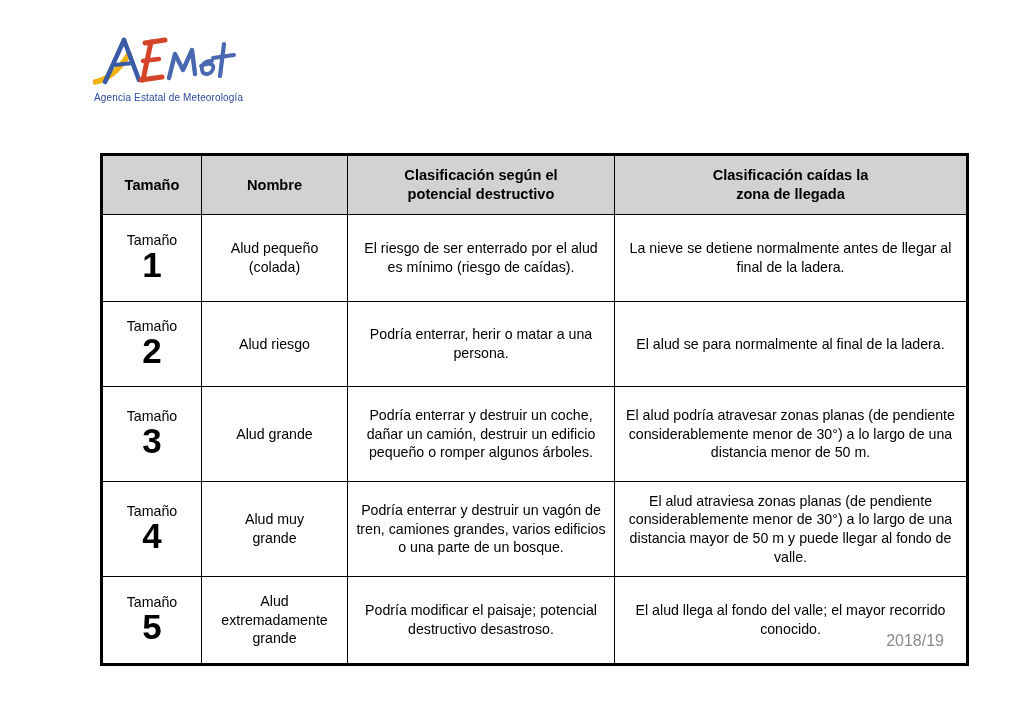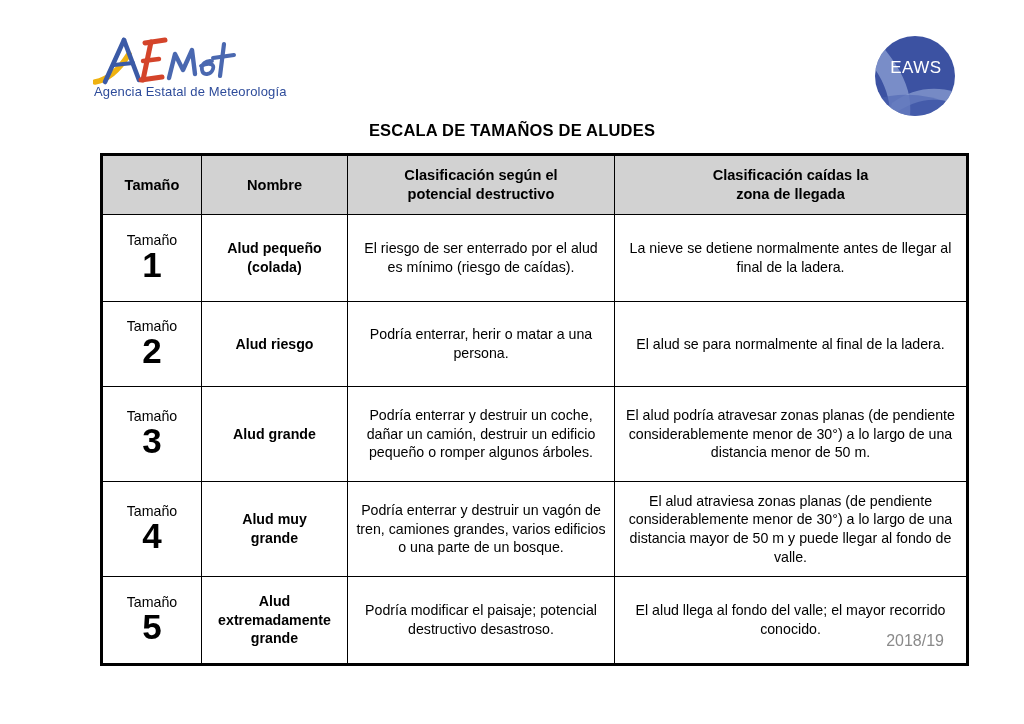--- a/index.html
+++ b/index.html
@@ -28,22 +28,22 @@
     position: absolute;
     left: 93px;
     top: 34px;
     width: 150px;
     height: 68px;
   }
   .aemet-logo svg { display: block; }
   .aemet-tagline {
     position: absolute;
     left: 94px;
-    top: 84px;
-    font-size: 13px;
+    top: 92px;
+    font-size: 10px;
     color: #2d4b9a;
     letter-spacing: 0.15px;
     white-space: nowrap;
   }
 
   
   .eaws-logo {
     position: absolute;
     left: 872px;
     top: 33px;
@@ -110,21 +110,21 @@
     line-height: 1.15;
   }
   .size-num {
     display: block;
     font-size: 35px;
     font-weight: bold;
     line-height: 1.05;
     margin-top: -1px;
   }
   td.name-cell {
-    font-weight: bold;
+    font-weight: normal;
     font-size: 14.6px;
     line-height: 1.3;
   }
   tbody tr.r1 td { height: 78px; }
   tbody tr.r2 td { height: 76px; }
   tbody tr.r3 td { height: 86px; }
   tbody tr.r4 td { height: 86px; }
   tbody tr.r5 td { height: 78px; }
 
   
@@ -158,38 +158,21 @@
       <path d="M76 44 L82 20 L90 36 L99 16 L102 40" stroke="#4a68b0" stroke-width="4.4" fill="none" stroke-linecap="round" stroke-linejoin="round"></path>
 
       <path d="M108 32 C 116 28, 122 30, 120 35 C 118 41, 110 42, 109 36 C 108 30, 113 26, 119 27" stroke="#4a68b0" stroke-width="3.8" fill="none" stroke-linecap="round"></path>
 
       <path d="M131 10 L127 42" stroke="#4a68b0" stroke-width="4.2" fill="none" stroke-linecap="round"></path>
       <path d="M120 24 L141 21" stroke="#4a68b0" stroke-width="4" fill="none" stroke-linecap="round"></path>
     </svg>
   </div>
   <div class="aemet-tagline">Agencia Estatal de Meteorología</div>
 
-  <div class="eaws-logo">
-    <svg width="86" height="86" viewBox="0 0 86 86" xmlns="http://www.w3.org/2000/svg">
-      <defs>
-        <clipPath id="eawsClip">
-            <circle cx="43" cy="43" r="40"></circle>
-          </clipPath>
-      </defs>
-      <circle cx="43" cy="43" r="40" fill="#3c52a2"></circle>
-      <g clip-path="url(#eawsClip)">
-        <path d="M-6 -4 C 14 16, 30 36, 36 58 C 40 74, 38 86, 36 96 L 16 96 C 22 72, 14 44, -12 18 Z" fill="#8ea2d4" opacity="0.75"></path>
-        <path d="M96 64 C 72 52, 44 52, 20 70 L 16 86 C 44 62, 72 62, 96 78 Z" fill="#8ea2d4" opacity="0.7"></path>
-        <path d="M-6 70 C 20 58, 56 58, 92 76 L 92 96 L -6 96 Z" fill="#4a63b0" opacity="0.55"></path>
-      </g>
-      <text x="44" y="40" text-anchor="middle" font-family="Liberation Sans, sans-serif" font-size="17" fill="#ffffff" letter-spacing="0.5">EAWS</text>
-    </svg>
-  </div>
-
-  <div class="doc-title">ESCALA DE TAMAÑOS DE ALUDES</div>
+
 
   <div class="table-wrap">
     <table class="scale">
       <colgroup>
         <col class="c-size">
           <col class="c-name">
           <col class="c-destr">
           <col class="c-zone">
       </colgroup>
       <thead>

